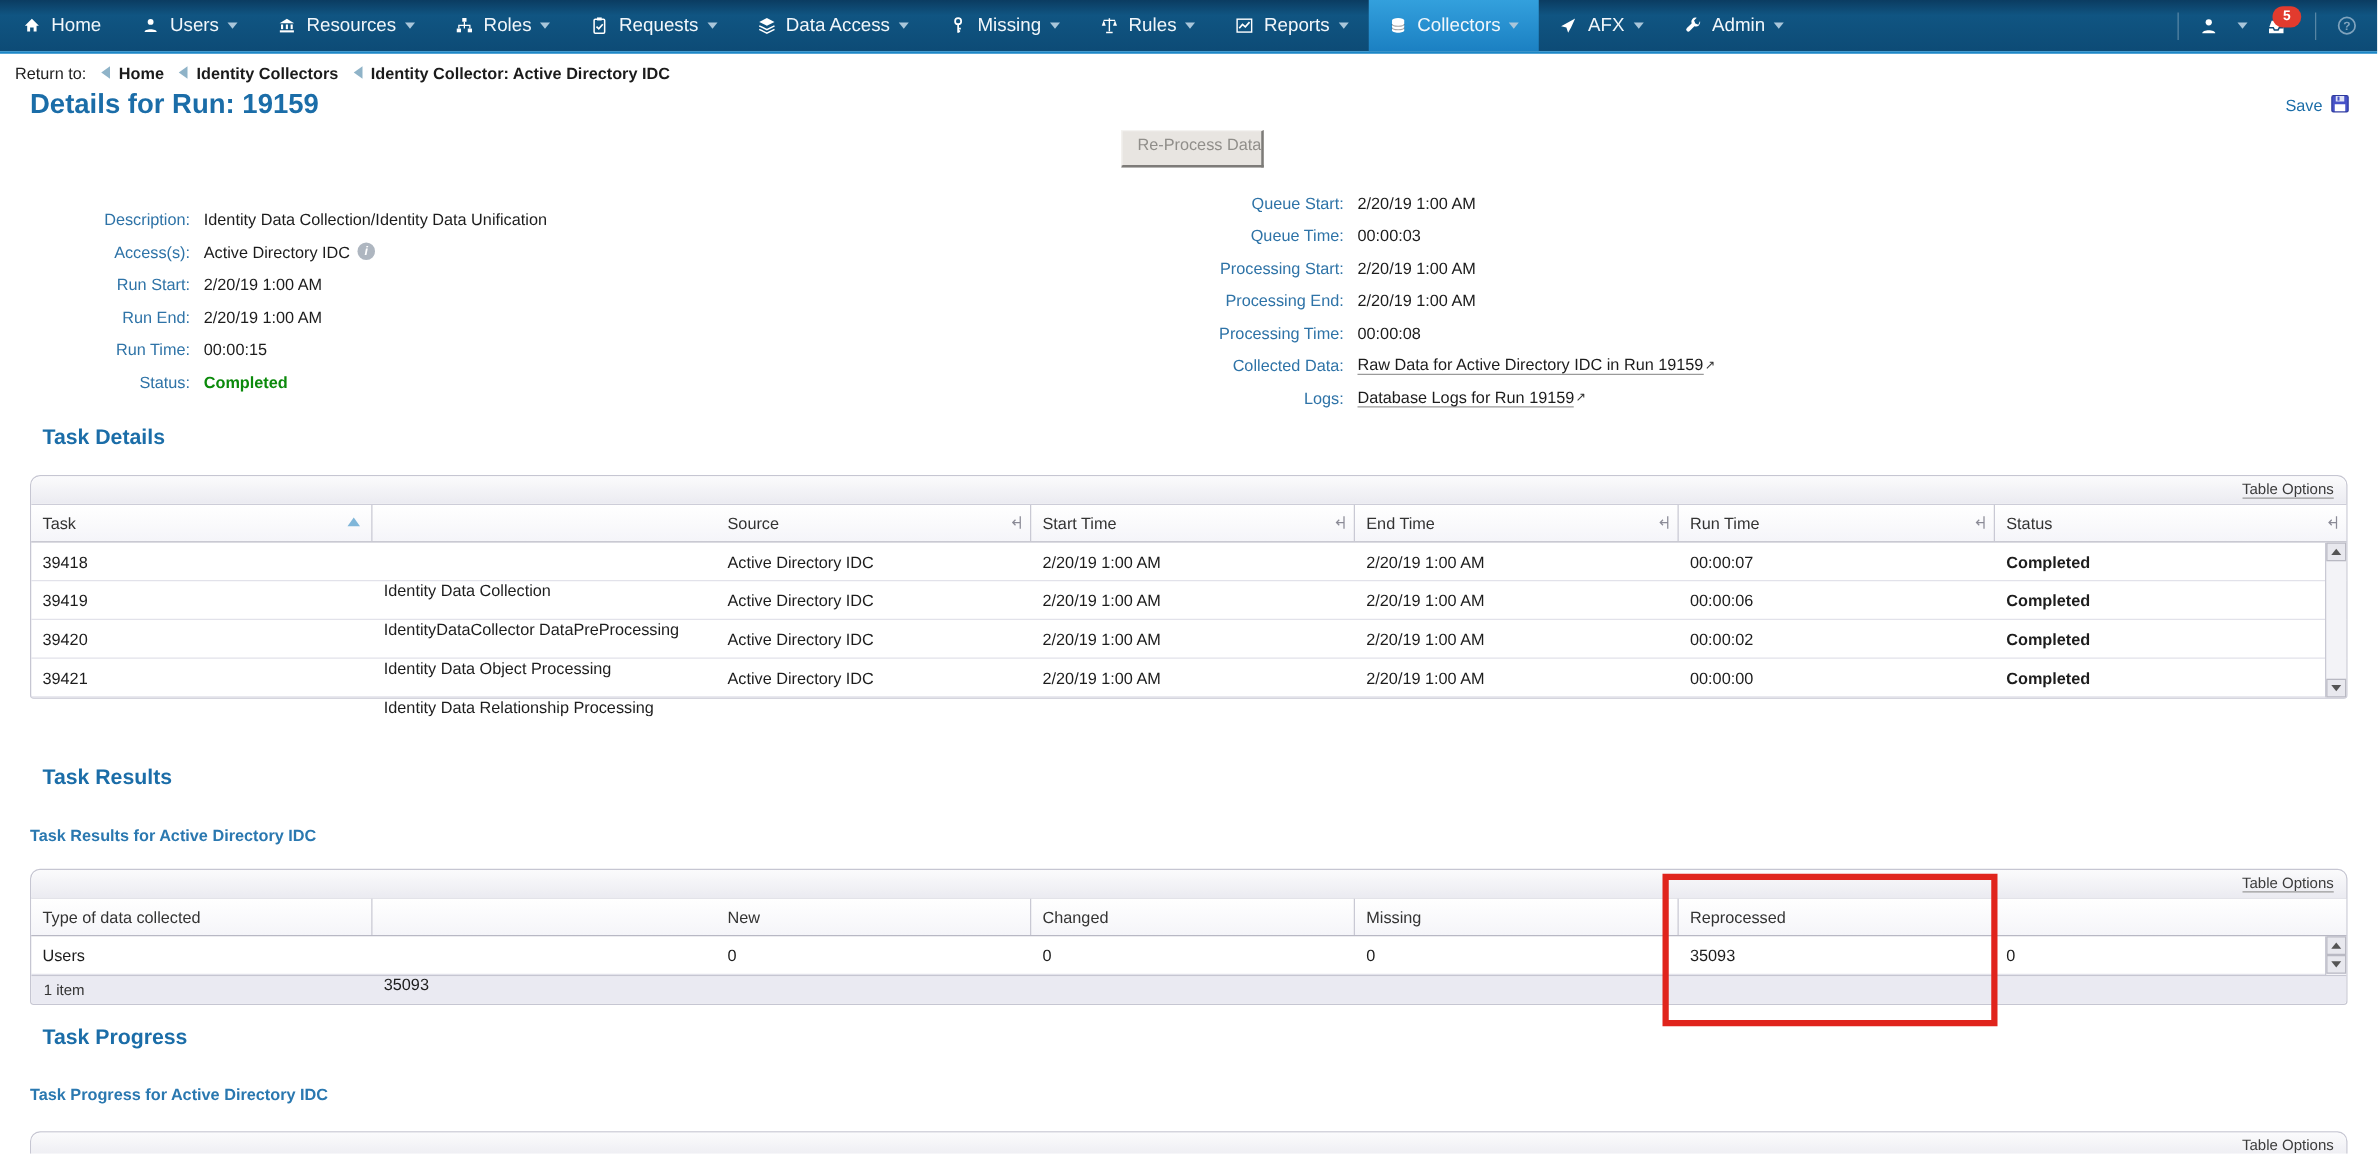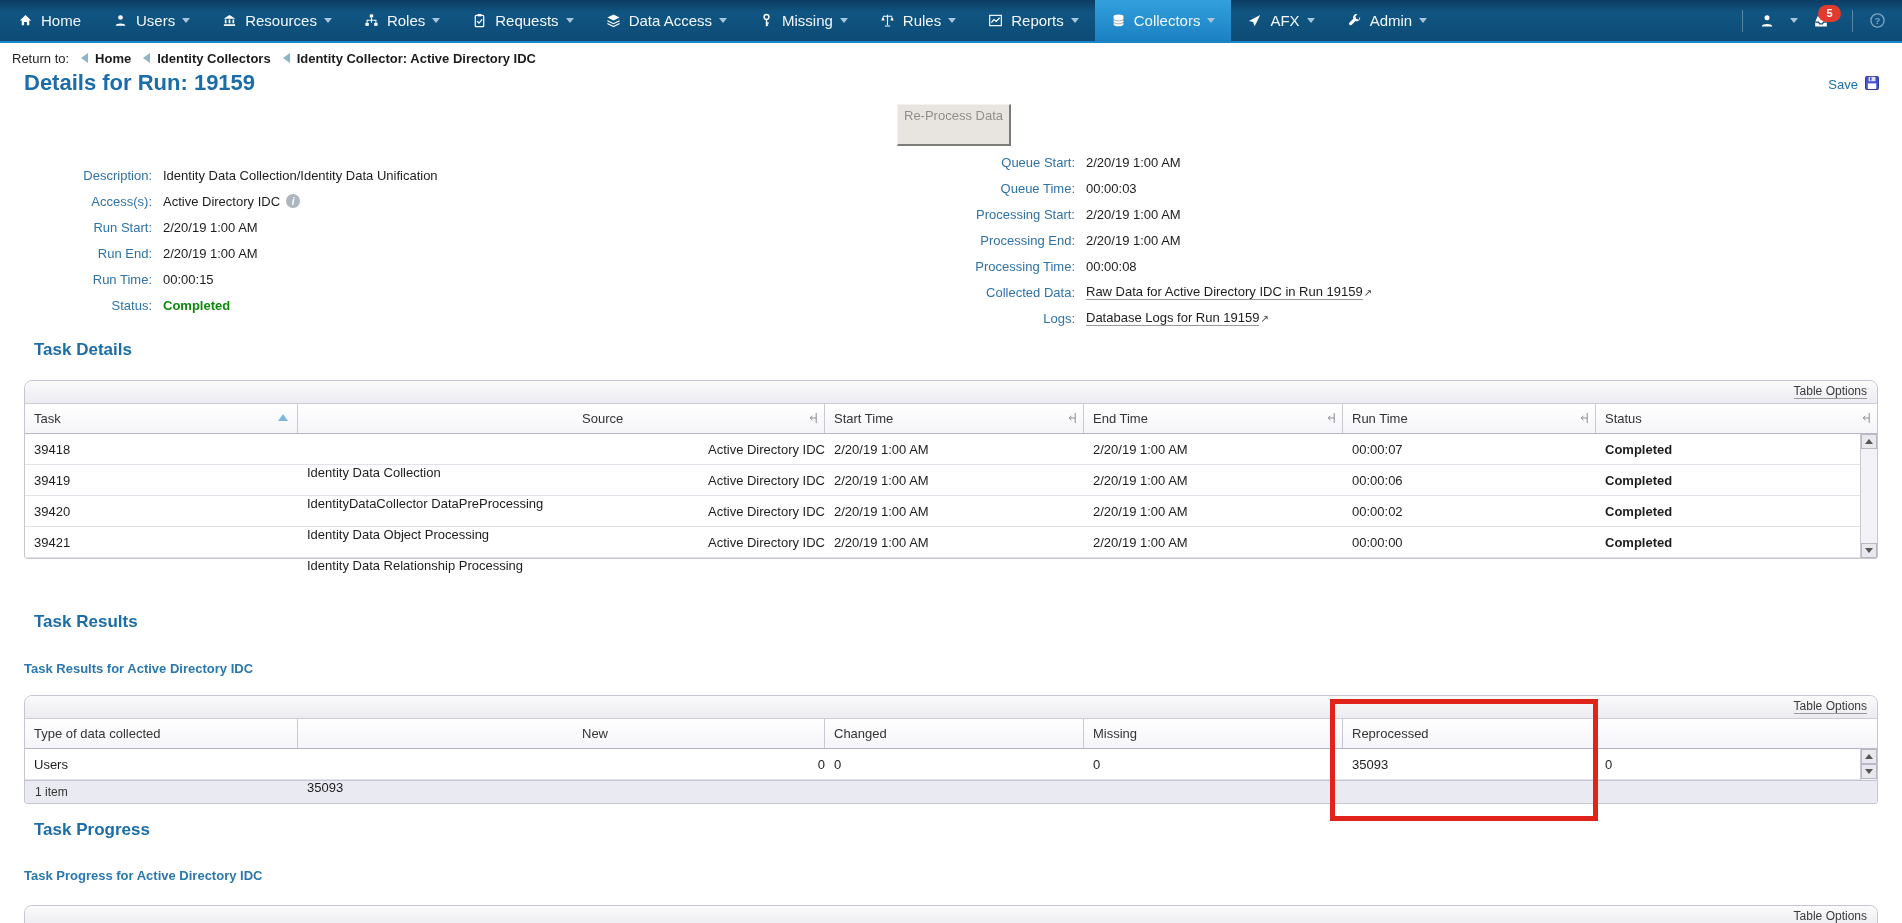--- a/index.html
+++ b/index.html
@@ -25,24 +25,24 @@
   .breadcrumb{position:absolute;top:43px;left:0;right:0;height:30px;display:flex;align-items:center;padding-left:12px;font-size:13px;color:#222;}
   .bc-arrow{width:0;height:0;border-top:5px solid transparent;border-bottom:5px solid transparent;border-right:7px solid #8fb3c8;margin:0 7px 0 12px;}
   .bc-link{font-weight:bold;color:#1b1b1b;cursor:pointer;}
 
   
   .page-title{position:absolute;top:70px;left:24px;font-size:22px;font-weight:bold;color:#1b6da8;}
   .save-area{position:absolute;top:75px;right:22px;display:flex;align-items:center;font-size:13px;color:#1b6da8;cursor:pointer;}
   .save-area .slabel{margin-right:6px;}
 
   
-  .reprocess-btn{position:absolute;top:104px;left:897px;width:114px;height:42px;box-sizing:border-box;
+  .reprocess-btn{position:absolute;top:104px;left:897px;width:114px;height:30px;box-sizing:border-box;
     background:#e8e5e1;border-top:1px solid #f4f3f1;border-left:1px solid #f4f3f1;
     border-right:2px solid #7d7b78;border-bottom:2px solid #7d7b78;
-    color:#908e8a;font-size:13px;text-align:center;line-height:21px;}
+    color:#908e8a;font-size:13px;text-align:right;line-height:21px;}
 
   
   .dl{position:absolute;}
   .dl-left{left:0;top:162px;}
   .dl-right{left:920px;top:149px;}
   .drow{height:26px;display:flex;align-items:center;font-size:13px;}
   .dlabel{color:#2e73a7;text-align:right;padding-right:11px;}
   .dl-left .dlabel{width:152px;}
   .dl-right .dlabel{width:155px;}
   .dvalue{color:#1c1c1c;}
@@ -68,21 +68,21 @@
   .th:last-child{border-right:none;}
   .hicon{position:absolute;right:5px;top:8px;}
   .sort-tri{position:absolute;right:9px;top:10px;width:0;height:0;border-left:5px solid transparent;border-right:5px solid transparent;border-bottom:7px solid #7fb6d9;}
   .tbody{position:relative;}
   .trow{display:flex;height:31px;align-items:center;border-bottom:1px solid #e2e2ea;padding-right:18px;box-sizing:border-box;}
   .trow:last-child{border-bottom:none;}
   .td{box-sizing:border-box;padding-left:9px;font-size:13px;color:#1d1d1d;white-space:nowrap;overflow:hidden;}
   .tfoot{height:22px;background:#eaeaf2;border-top:1px solid #c6c6d2;font-size:12px;color:#333;
          display:flex;align-items:center;padding-left:10px;border-radius:0 0 3px 3px;}
   
-  .c0{width:273px;} .c1{width:275px;margin-top:47px;} .c2{width:252px;text-align:right;} .c3{width:259px;} .c4{width:259px;} .c5{width:253px;} .c6{flex:1;align-items:center;}
+  .c0{width:273px;} .c1{width:275px;margin-top:47px;} .c2{width:252px;} .c3{width:259px;} .c4{width:259px;} .c5{width:253px;} .c6{flex:1;align-items:center;}
   .cell-link{border-bottom:1px solid #8f8f8f;cursor:pointer;}
   
   .vscroll{position:absolute;top:0;right:0;bottom:0;width:17px;border-left:1px solid #c9c9d4;background:#f3f3f7;
            display:flex;flex-direction:column;box-sizing:border-box;}
   .sbtn{height:15px;background:#e8e8ee;border:1px solid #b9b9c3;display:flex;align-items:center;justify-content:center;box-sizing:border-box;cursor:pointer;}
   .strack{flex:1;}
   .tri-up{width:0;height:0;border-left:4px solid transparent;border-right:4px solid transparent;border-bottom:5px solid #555;}
   .tri-down{width:0;height:0;border-left:4px solid transparent;border-right:4px solid transparent;border-top:5px solid #555;}
 
   

